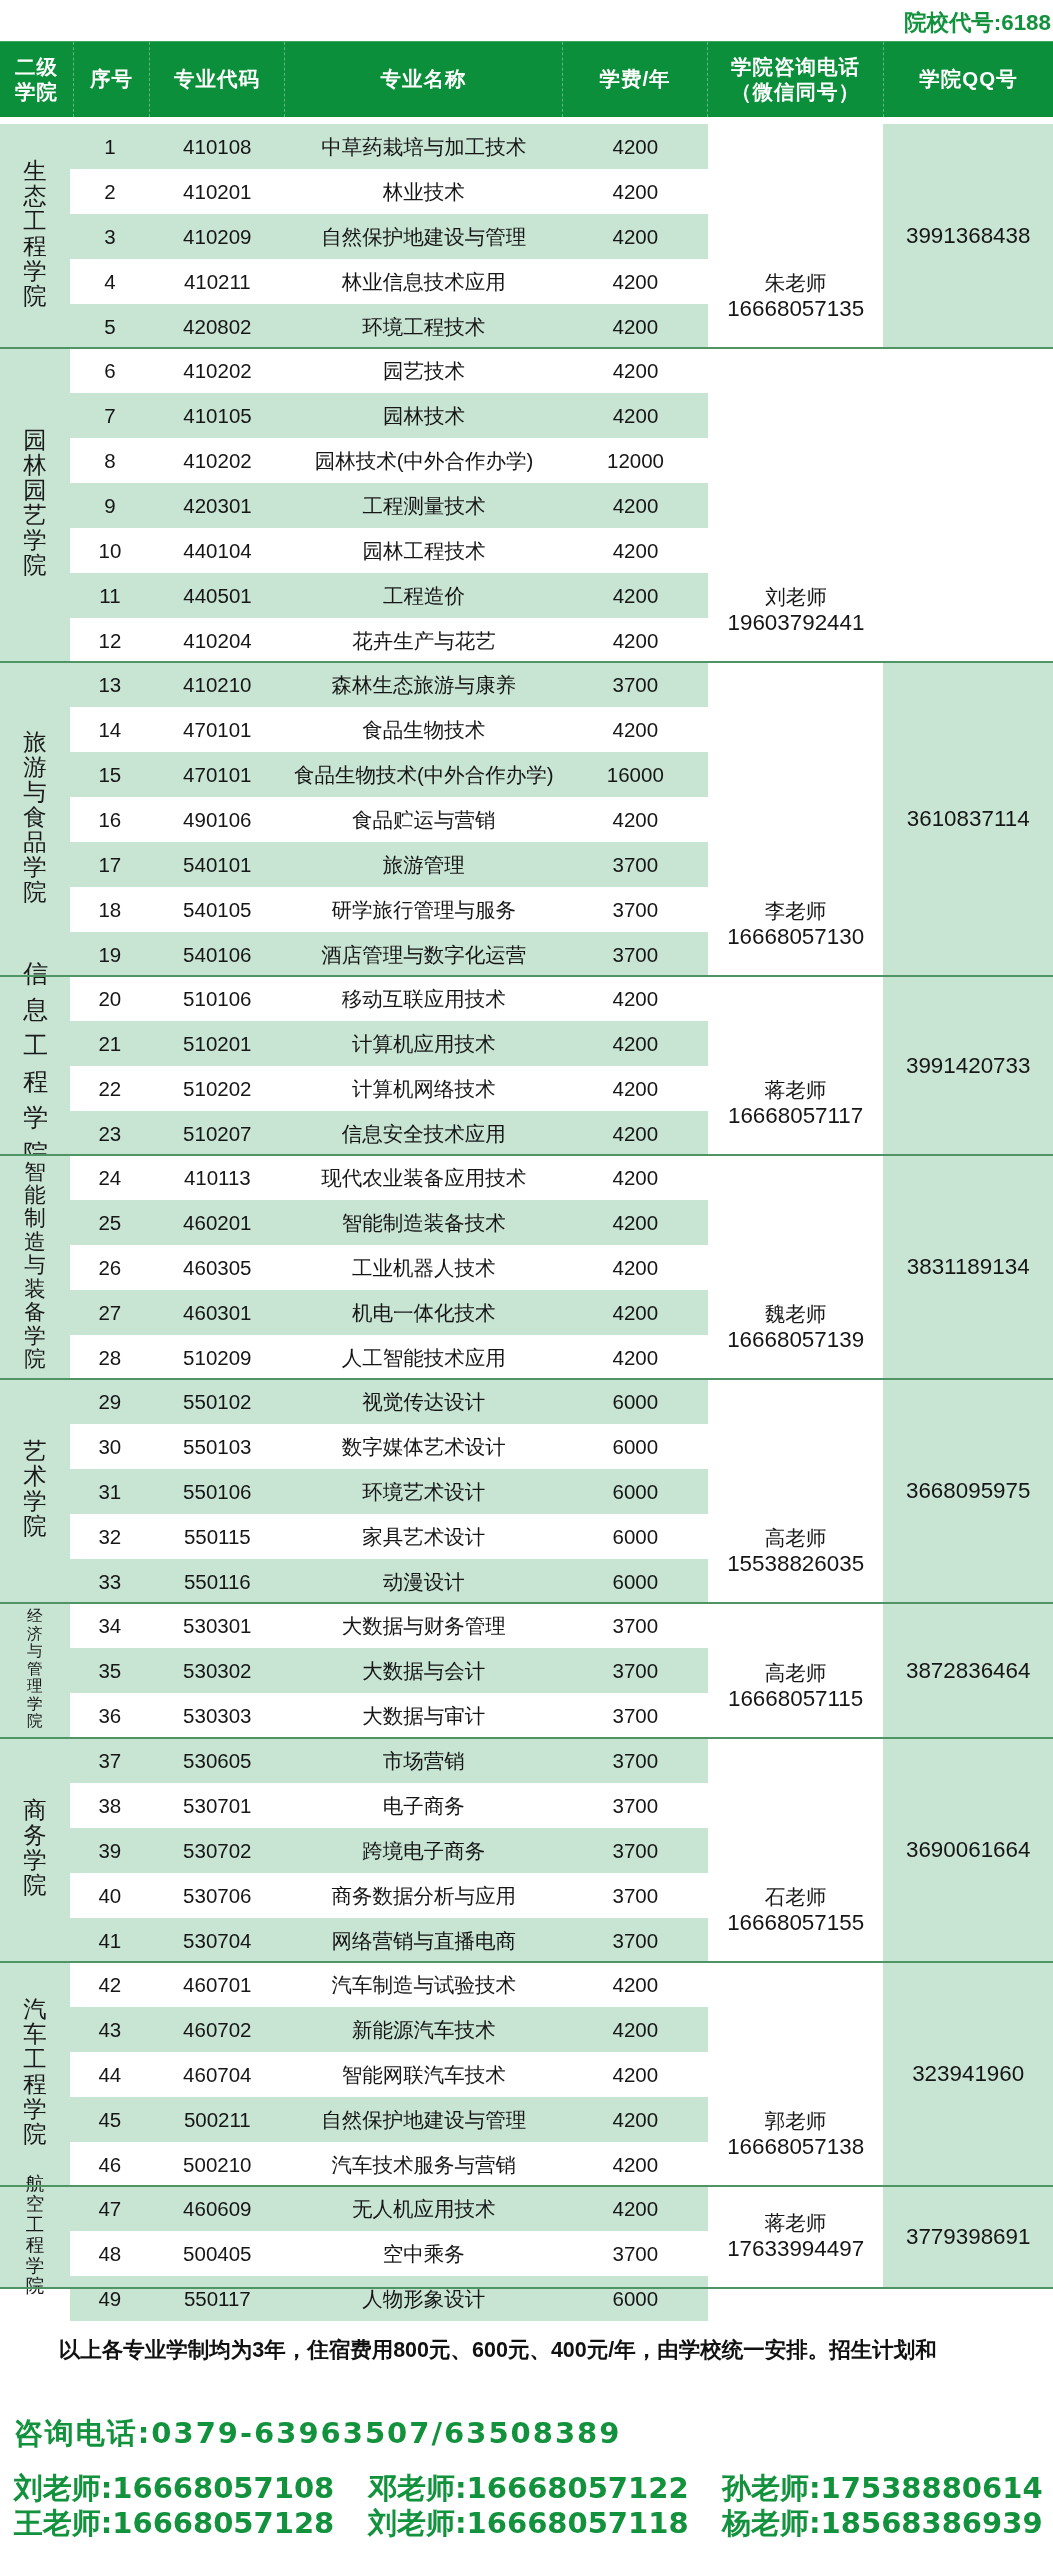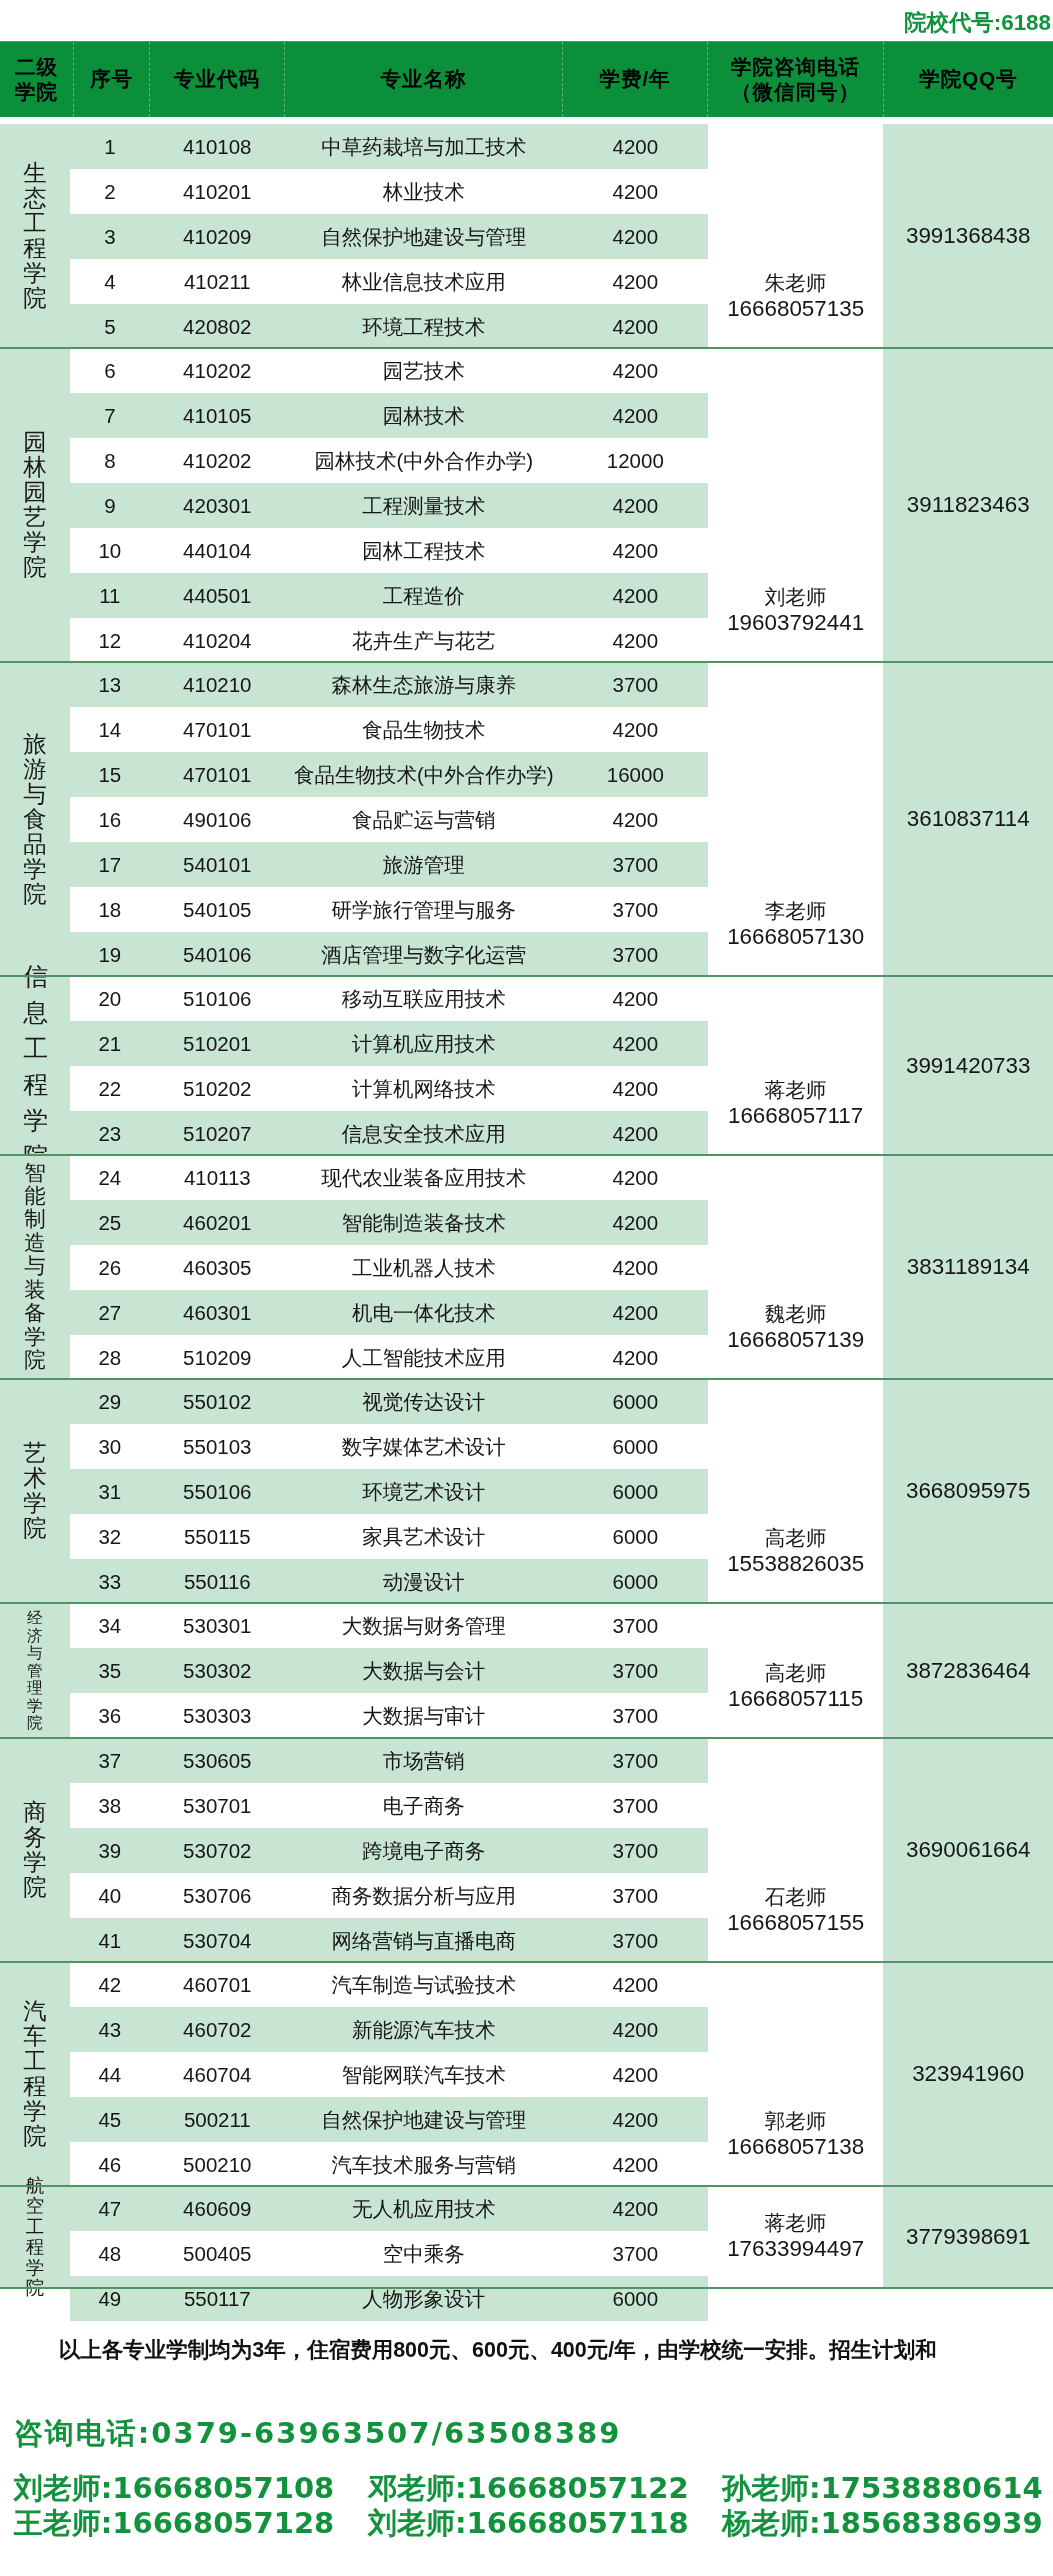--- a/index.html
+++ b/index.html
@@ -13,39 +13,39 @@
   body{
     width:1053px;height:2576px;position:relative;overflow:hidden;background:#ffffff;
     font-family:"Liberation Sans","DejaVu Sans",sans-serif;color:var(--body-text);
   }
   .school-code{
     position:absolute;right:2px;top:7.8px;font-size:22.4px;line-height:29px;
     font-weight:bold;color:var(--accent);white-space:nowrap;
   }
   .thead{
     position:absolute;left:0;top:41px;width:1053px;height:76px;background:var(--header-bg);
-    display:flex;color:#000000;font-weight:bold;font-size:20.5px;
+    display:flex;color:#ffffff;font-weight:bold;font-size:20.5px;
     border-top:1px solid #3fa562;box-sizing:border-box;
   }
   .th{
     display:flex;flex-direction:column;align-items:center;justify-content:center;text-align:center;
     line-height:24.4px;box-sizing:border-box;border-right:1px dashed rgba(255,255,255,0.35);
     letter-spacing:1px;white-space:nowrap;
   }
   .th:last-child{border-right:none;}
   .th span{display:block;}
   .th-college{width:74px;} .th-seq{width:76px;} .th-code{width:135px;} .th-name{width:278px;}
   .th-fee{width:145px;} .th-phone{width:176px;} .th-qq{width:169px;}
 
   .tbody{position:absolute;left:0;top:124px;width:1053px;}
   .group{position:relative;display:flex;}
   .group::after{
     content:"";position:absolute;left:0;right:0;bottom:-1px;height:2px;background:var(--sep);z-index:2;
   }
-  .college{width:70px;background:var(--alt-bg);display:flex;align-items:center;justify-content:center;}
+  .college{width:70px;background:var(--alt-bg);display:flex;align-items:center;justify-content:center;font-family:Liberation Mono, monospace;}
   .college-text{text-align:center;word-break:break-all;color:#1a1a1a;}
   .rows{width:638px;}
   .row{display:flex;height:45px;align-items:center;background:#ffffff;}
   .row.alt{background:var(--alt-bg);}
   .cell{text-align:center;white-space:nowrap;font-size:20.5px;}
   .c-seq{width:80px;} .c-code{width:135px;} .c-name{width:278px;font-size:20.5px;} .c-fee{width:145px;}
   .contact{
     width:176px;background:#ffffff;display:flex;flex-direction:column;align-items:center;justify-content:flex-end;
     padding-bottom:26px;box-sizing:border-box;line-height:26px;
   }
@@ -175,21 +175,20 @@
           <div class="cell c-seq">12</div>
           <div class="cell c-code">410204</div>
           <div class="cell c-name">花卉生产与花艺</div>
           <div class="cell c-fee">4200</div>
         </div>
       </div>
       <div class="contact">
         <div class="contact-teacher">刘老师</div>
         <div class="contact-phone">19603792441</div>
       </div>
-      <div class="qq">3911823463</div>
     </div>
     <div class="group" style="height: 314px;">
       <div class="college">
         <div class="college-text" style="font-size: 23.4px; line-height: 25px; width: 23.4px;">旅游与食品学院</div>
       </div>
       <div class="rows">
         <div class="row alt">
           <div class="cell c-seq">13</div>
           <div class="cell c-code">410210</div>
           <div class="cell c-name">森林生态旅游与康养</div>

